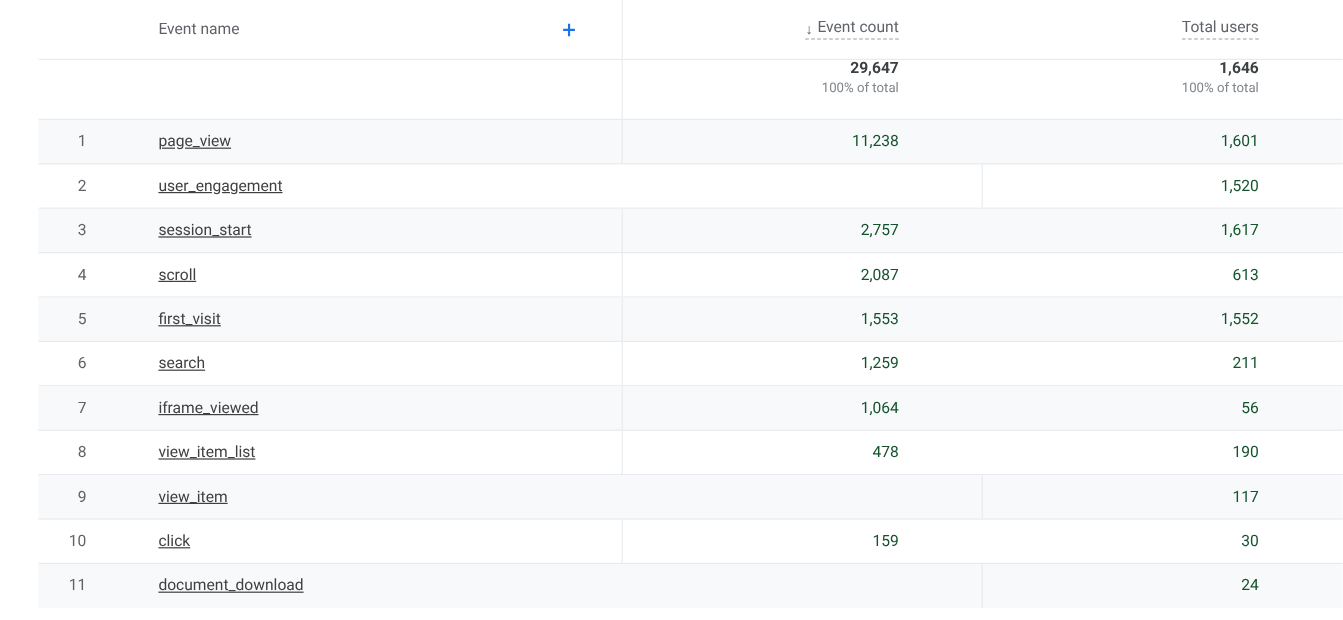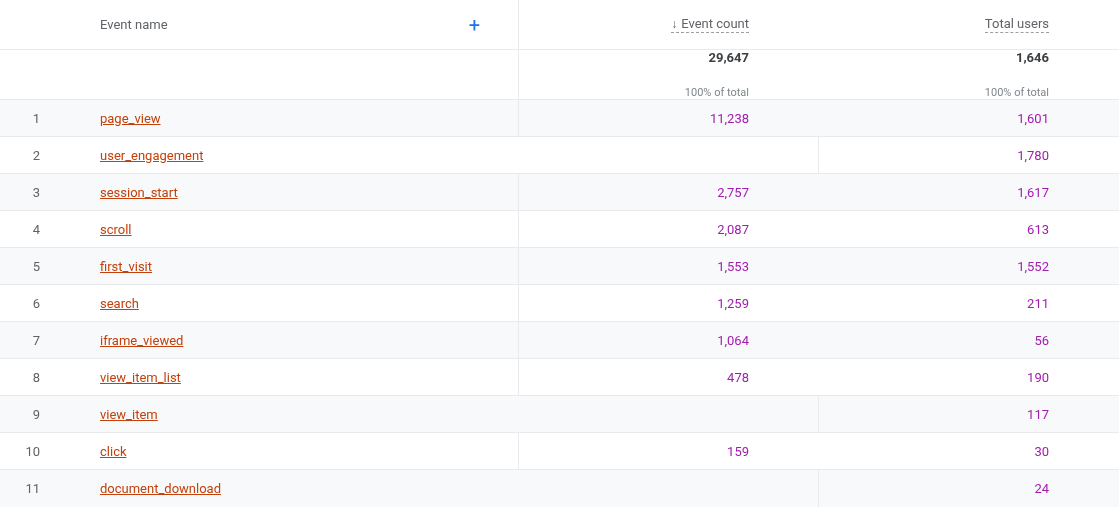--- a/index.html
+++ b/index.html
@@ -9,20 +9,21 @@
     }
     body {
       font-family: Roboto, "Helvetica Neue", Arial, sans-serif;
       font-size: 13px;
       color: #3c4043;
       background: #fff;
       width: 1119px;
     }
     .table-wrap {
       width: 100%;
+      padding-left: 32px;
     }
     .header-row {
       display: flex;
       border-bottom: 1px solid #e8eaed;
       height: 50px;
       align-items: center;
     }
     .col-index {
       width: 60px;
       text-align: right;
@@ -82,21 +83,21 @@
     }
     .totals-row .col-index {
       height: 100%;
     }
     .totals-row .col-name {
       height: 100%;
     }
     .totals-row .col-metric {
       flex-direction: column;
       align-items: flex-end;
-      justify-content: space-between;
+      justify-content: flex-start;
       gap: 2px;
     }
     .total-value {
       font-weight: 700;
       font-size: 13px;
       color: #3c4043;
     }
     .total-sub {
       font-size: 11px;
       color: #80868b;
@@ -107,26 +108,26 @@
       height: 37px;
       align-items: center;
     }
     .data-row:nth-child(odd) {
       background: #f8f9fa;
     }
     .data-row .col-name {
       padding-left: 40px;
     }
     .event-link {
-      color: #c2410c;
+      color: #404040;
       text-decoration: underline;
       cursor: pointer;
     }
     .data-row .col-metric {
-      color: #a21caf;
+      color: #14532d;
     }
     .header-cell {
       display: flex;
       width: 100%;
       height: 100%;
       align-items: center;
     }
     .tbody .data-row:last-child {
       border-bottom: none;
       justify-content: flex-end;
@@ -180,21 +181,21 @@
           <span class="event-link">page_view</span>
         </div>
         <div class="col-metric">11,238</div>
         <div class="col-metric">1,601</div>
       </div>
       <div class="data-row">
         <div class="col-index">2</div>
         <div class="col-name">
           <span class="event-link">user_engagement</span>
         </div>
-        <div class="col-metric">1,780</div>
+        <div class="col-metric">1,520</div>
       </div>
       <div class="data-row">
         <div class="col-index">3</div>
         <div class="col-name">
           <span class="event-link">session_start</span>
         </div>
         <div class="col-metric">2,757</div>
         <div class="col-metric">1,617</div>
       </div>
       <div class="data-row">

